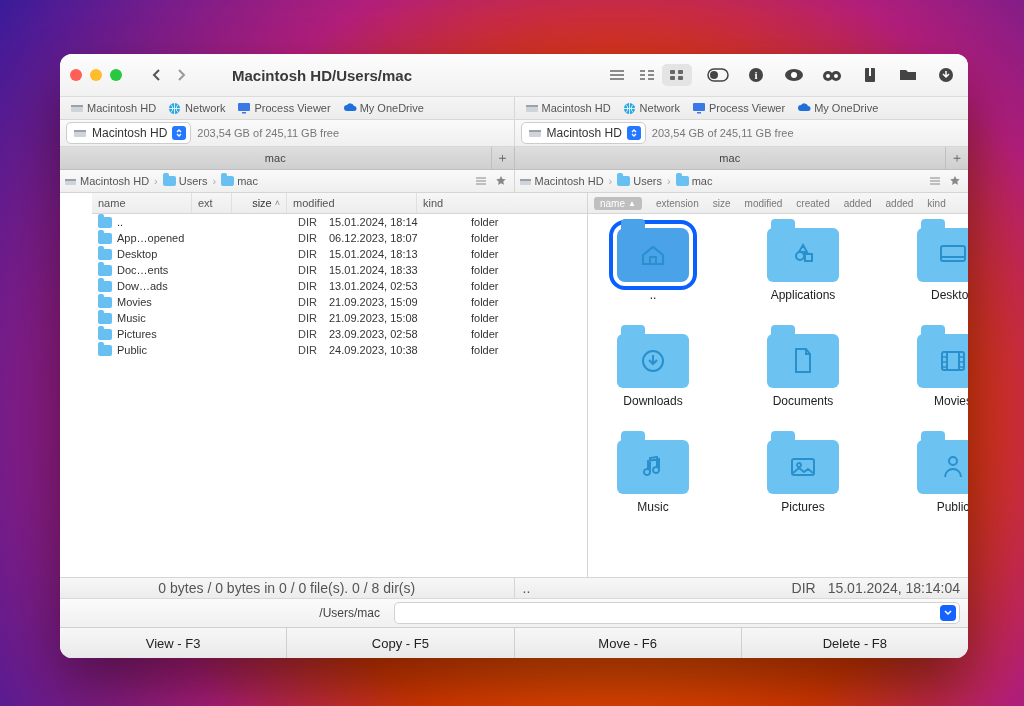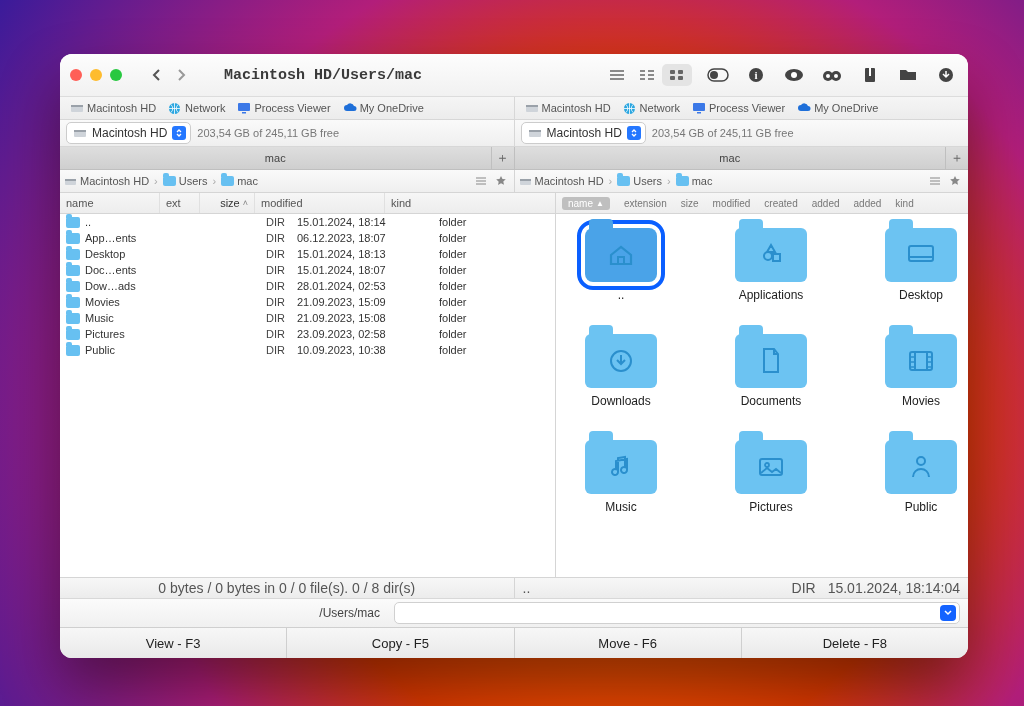--- a/index.html
+++ b/index.html
@@ -6,21 +6,21 @@
   .desktop{width:1024px;height:706px;background:radial-gradient(circle at 60% 60%,#ff7a1a 0%,#ff5a00 25%,#e03a00 45%,#b21e7a 65%,#3a1b9a 100%);position:relative;overflow:hidden;}
   .window{position:absolute;left:60px;top:54px;width:908px;height:604px;background:#fff;border-radius:12px;box-shadow:0 30px 60px rgba(0,0,0,.45);overflow:hidden;display:flex;flex-direction:column;}
   
   .titlebar{height:42px;background:linear-gradient(#fdfdfd,#f1f1f1);display:flex;align-items:center;padding:0 10px;gap:10px;border-bottom:1px solid #dcdcdc;}
   .traffic{display:flex;gap:8px;margin-right:6px;}
   .tl{width:12px;height:12px;border-radius:50%;}
   .tl.r{background:#ff5f57;} .tl.y{background:#febc2e;} .tl.g{background:#28c840;}
   .navbtns{display:flex;gap:2px;margin-left:6px;}
   .navbtn{width:24px;height:24px;display:flex;align-items:center;justify-content:center;color:#999;border-radius:4px;}
   .navbtn.active{color:#555;}
-  .title{font-size:15px;font-weight:600;color:#3a3a3a;margin-left:20px;font-family:Liberation Mono, monospace;}
+  .title{font-size:15px;font-weight:600;color:#3a3a3a;margin-left:28px;}
   .tools{margin-left:auto;display:flex;align-items:center;gap:14px;color:#555;}
   .viewgrp{display:flex;background:transparent;border-radius:6px;gap:0;}
   .viewbtn{width:30px;height:22px;display:flex;align-items:center;justify-content:center;color:#666;border-radius:5px;}
   .viewbtn.sel{background:#e4e4e4;}
   .ticon{width:24px;height:24px;display:flex;align-items:center;justify-content:center;color:#444;}
   
   .favs{height:22px;background:linear-gradient(#f5f5f5,#ececec);border-bottom:1px solid #d7d7d7;display:flex;}
   .favseg{flex:1;display:flex;align-items:center;padding:0 6px;gap:4px;border-right:1px solid #d7d7d7;}
   .favseg:last-child{border-right:none;}
   .favitem{display:flex;align-items:center;gap:4px;font-size:11px;color:#555;padding:0 4px;white-space:nowrap;}
@@ -40,21 +40,21 @@
   .tabadd{width:22px;display:flex;align-items:center;justify-content:center;color:#666;}
   
   .crumbrow{height:22px;background:linear-gradient(#fafafa,#efefef);border-bottom:1px solid #d5d5d5;display:flex;}
   .crumbseg{flex:1;display:flex;align-items:center;padding:0 4px;border-right:1px solid #d5d5d5;gap:3px;font-size:11px;color:#555;}
   .crumbseg:last-child{border-right:none;}
   .crumb{display:flex;align-items:center;gap:3px;white-space:nowrap;}
   .csep{color:#aaa;margin:0 2px;}
   .cright{margin-left:auto;display:flex;gap:2px;color:#888;}
   .cbtn{width:18px;height:18px;display:flex;align-items:center;justify-content:center;}
   
-  .panes{flex:1;display:flex;min-height:0;}
+  .panes{flex:1;display:flex;min-height:0;margin-left:32px;}
   .pane{flex:1;display:flex;flex-direction:column;min-height:0;border-right:1px solid #d5d5d5;}
   .pane:last-child{border-right:none;}
   
   .lhdr{height:20px;background:linear-gradient(#f6f6f6,#ededed);border-bottom:1px solid #d5d5d5;display:flex;font-size:11px;color:#555;}
   .lhdr .cell{padding:3px 6px;border-right:1px solid #e0e0e0;display:flex;align-items:center;box-sizing:border-box;}
   .lhdr .cell:last-child{border-right:none;}
   .lhdr .sorted{color:#333;}
   .lhdr .arrow{margin-left:3px;font-size:9px;color:#888;}
   .c-name{flex:0 0 100px;} .c-ext{flex:0 0 40px;} .c-size{flex:0 0 55px;justify-content:flex-end;}
   .c-mod{flex:0 0 130px;} .c-kind{flex:0 0 110px;}
@@ -425,21 +425,21 @@
                 <span>..</span>
               </div>
               <div class="cell c-ext"></div>
               <div class="cell c-size">DIR</div>
               <div class="cell c-mod">15.01.2024, 18:14</div>
               <div class="cell c-kind">folder</div>
             </div>
             <div class="lrow">
               <div class="cell c-name">
                 <span class="fic-folder"></span>
-                <span>App…ents</span>
+                <span>App…opened</span>
               </div>
               <div class="cell c-ext"></div>
               <div class="cell c-size">DIR</div>
               <div class="cell c-mod">06.12.2023, 18:07</div>
               <div class="cell c-kind">folder</div>
             </div>
             <div class="lrow">
               <div class="cell c-name">
                 <span class="fic-folder"></span>
                 <span>Desktop</span>
@@ -449,31 +449,31 @@
               <div class="cell c-mod">15.01.2024, 18:13</div>
               <div class="cell c-kind">folder</div>
             </div>
             <div class="lrow">
               <div class="cell c-name">
                 <span class="fic-folder"></span>
                 <span>Doc…ents</span>
               </div>
               <div class="cell c-ext"></div>
               <div class="cell c-size">DIR</div>
-              <div class="cell c-mod">15.01.2024, 18:07</div>
+              <div class="cell c-mod">15.01.2024, 18:33</div>
               <div class="cell c-kind">folder</div>
             </div>
             <div class="lrow">
               <div class="cell c-name">
                 <span class="fic-folder"></span>
                 <span>Dow…ads</span>
               </div>
               <div class="cell c-ext"></div>
               <div class="cell c-size">DIR</div>
-              <div class="cell c-mod">28.01.2024, 02:53</div>
+              <div class="cell c-mod">13.01.2024, 02:53</div>
               <div class="cell c-kind">folder</div>
             </div>
             <div class="lrow">
               <div class="cell c-name">
                 <span class="fic-folder"></span>
                 <span>Movies</span>
               </div>
               <div class="cell c-ext"></div>
               <div class="cell c-size">DIR</div>
               <div class="cell c-mod">21.09.2023, 15:09</div>
@@ -499,21 +499,21 @@
               <div class="cell c-mod">23.09.2023, 02:58</div>
               <div class="cell c-kind">folder</div>
             </div>
             <div class="lrow">
               <div class="cell c-name">
                 <span class="fic-folder"></span>
                 <span>Public</span>
               </div>
               <div class="cell c-ext"></div>
               <div class="cell c-size">DIR</div>
-              <div class="cell c-mod">10.09.2023, 10:38</div>
+              <div class="cell c-mod">24.09.2023, 10:38</div>
               <div class="cell c-kind">folder</div>
             </div>
           </div>
       </div>
 
       <div class="pane">
         <div class="ihdr">
           <span class="pill">
               <span>name</span> 
               <span style="font-size:8px">▲</span>

